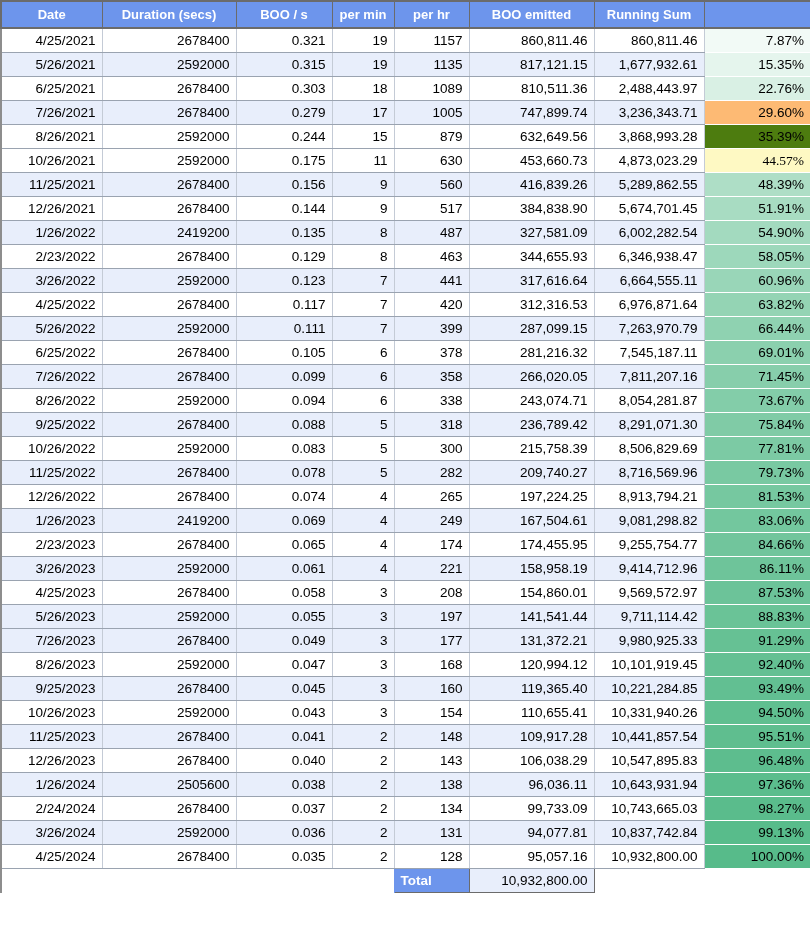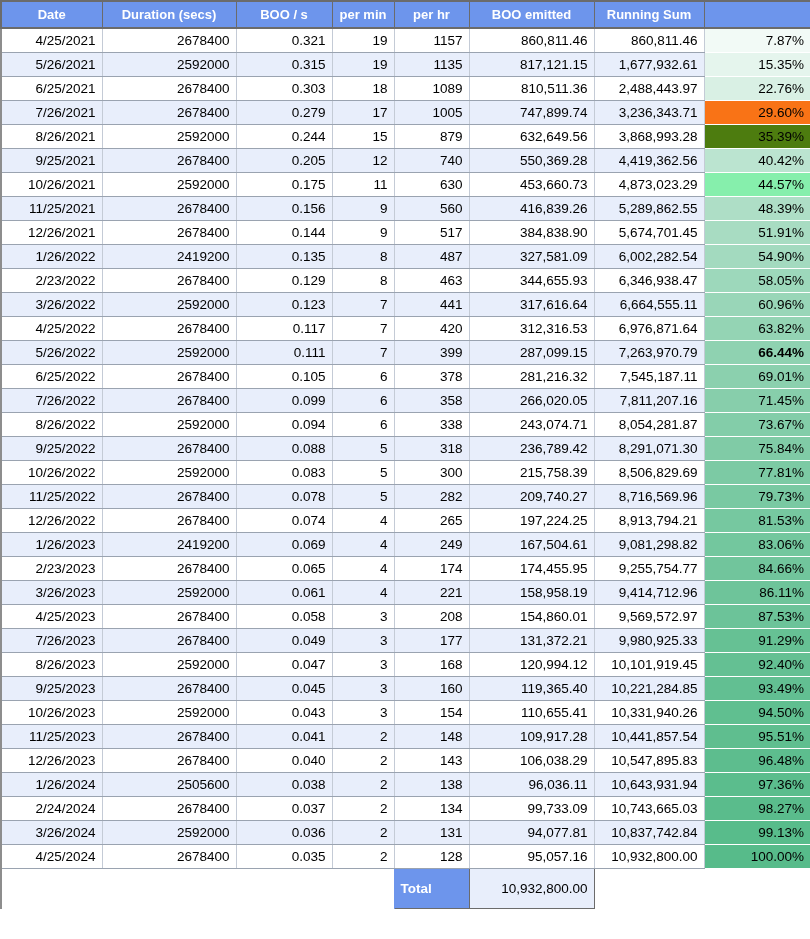--- a/index.html
+++ b/index.html
@@ -75,21 +75,21 @@
   tbody td.pct {
     border-left: 1px solid transparent;
     border-right: 2px solid #ffffff;
     border-top: 1px solid transparent;
     border-bottom: 1px solid transparent;
   }
 
   tr.total-row td {
     height: 23px;
     line-height: 23px;
-    padding: 8px 6px;
+    padding: 0 6px;
     border: none;
     background: #ffffff;
     text-align: right;
     white-space: nowrap;
     margin-top: 35px;
   }
   tr.total-row td.total-label {
     background: #6d95ec;
     color: #ffffff;
     font-weight: bold;
@@ -169,51 +169,41 @@
         <td class="pct" style="background: rgb(217, 240, 228);">22.76%</td>
       </tr>
       <tr class="alt">
         <td class="edge-left">7/26/2021</td>
         <td>2678400</td>
         <td>0.279</td>
         <td>17</td>
         <td>1005</td>
         <td>747,899.74</td>
         <td>3,236,343.71</td>
-        <td class="pct" style="background: #f97316;">29.60%</td>
+        <td class="pct" style="background: #fdba74;">29.60%</td>
       </tr>
       <tr>
         <td class="edge-left">8/26/2021</td>
         <td>2592000</td>
         <td>0.244</td>
         <td>15</td>
         <td>879</td>
         <td>632,649.56</td>
         <td>3,868,993.28</td>
         <td class="pct" style="background: #4d7c0f;">35.39%</td>
       </tr>
-      <tr class="alt">
-        <td class="edge-left">9/25/2021</td>
-        <td>2678400</td>
-        <td>0.205</td>
-        <td>12</td>
-        <td>740</td>
-        <td>550,369.28</td>
-        <td>4,419,362.56</td>
-        <td class="pct" style="background: rgb(187, 228, 208);">40.42%</td>
-      </tr>
       <tr>
         <td class="edge-left">10/26/2021</td>
         <td>2592000</td>
         <td>0.175</td>
         <td>11</td>
         <td>630</td>
         <td>453,660.73</td>
         <td>4,873,023.29</td>
-        <td class="pct" style="background: #86efac;">44.57%</td>
+        <td class="pct" style="background: #fef9c3; font-family: Liberation Serif, serif;">44.57%</td>
       </tr>
       <tr class="alt">
         <td class="edge-left">11/25/2021</td>
         <td>2678400</td>
         <td>0.156</td>
         <td>9</td>
         <td>560</td>
         <td>416,839.26</td>
         <td>5,289,862.55</td>
         <td class="pct" style="background: rgb(174, 222, 198);">48.39%</td>
@@ -269,21 +259,21 @@
         <td class="pct" style="background: rgb(148, 212, 180);">63.82%</td>
       </tr>
       <tr class="alt">
         <td class="edge-left">5/26/2022</td>
         <td>2592000</td>
         <td>0.111</td>
         <td>7</td>
         <td>399</td>
         <td>287,099.15</td>
         <td>7,263,970.79</td>
-        <td class="pct" style="background: rgb(143, 210, 177); font-weight: bold;">66.44%</td>
+        <td class="pct" style="background: rgb(143, 210, 177);">66.44%</td>
       </tr>
       <tr>
         <td class="edge-left">6/25/2022</td>
         <td>2678400</td>
         <td>0.105</td>
         <td>6</td>
         <td>378</td>
         <td>281,216.32</td>
         <td>7,545,187.11</td>
         <td class="pct" style="background: rgb(139, 208, 174);">69.01%</td>
@@ -380,20 +370,30 @@
       </tr>
       <tr>
         <td class="edge-left">4/25/2023</td>
         <td>2678400</td>
         <td>0.058</td>
         <td>3</td>
         <td>208</td>
         <td>154,860.01</td>
         <td>9,569,572.97</td>
         <td class="pct" style="background: rgb(108, 195, 153);">87.53%</td>
+      </tr>
+      <tr class="alt">
+        <td class="edge-left">5/26/2023</td>
+        <td>2592000</td>
+        <td>0.055</td>
+        <td>3</td>
+        <td>197</td>
+        <td>141,541.44</td>
+        <td>9,711,114.42</td>
+        <td class="pct" style="background: rgb(106, 195, 151);">88.83%</td>
       </tr>
       <tr class="alt">
         <td class="edge-left">7/26/2023</td>
         <td>2678400</td>
         <td>0.049</td>
         <td>3</td>
         <td>177</td>
         <td>131,372.21</td>
         <td>9,980,925.33</td>
         <td class="pct" style="background: rgb(102, 193, 148);">91.29%</td>

